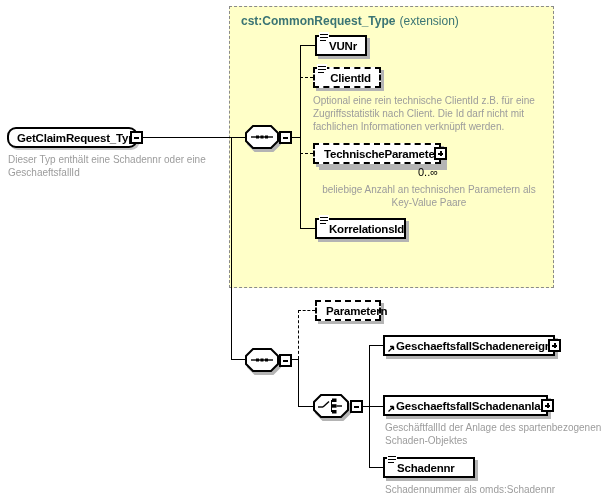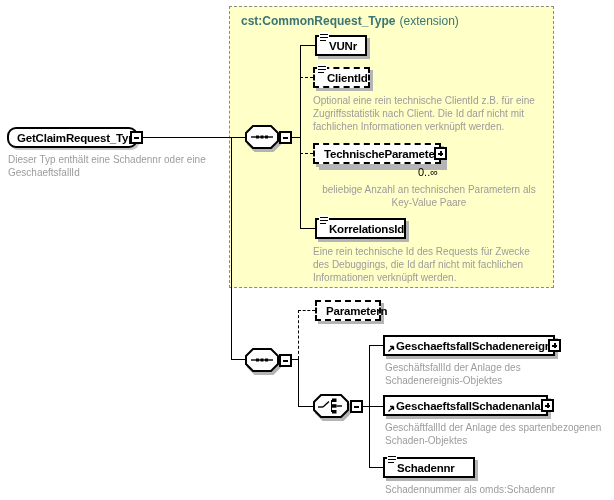--- a/index.html
+++ b/index.html
@@ -112,21 +112,21 @@
   <div class="ebox" style="left:315px;top:35px;width:52px;">
     <svg class="doc-ic" width="10" height="13">
       <rect x="0" y="0" width="10" height="13" fill="#fff"></rect>
       <line x1="1" y1="2.5" x2="9" y2="2.5" stroke="#000" stroke-width="1"></line>
       <line x1="1" y1="5.5" x2="9" y2="5.5" stroke="#000" stroke-width="1"></line>
       <line x1="1" y1="8.5" x2="7" y2="8.5" stroke="#000" stroke-width="1"></line>
     </svg>
     <span>VUNr</span>
   </div>
 
-  <div class="ebox dashed" style="left:313px;top:67px;width:57px;">
+  <div class="ebox dashed" style="left:313px;top:67px;width:68px;justify-content:center;">
     <svg class="doc-ic" width="10" height="13">
       <rect x="0" y="0" width="10" height="13" fill="#fff"></rect>
       <line x1="1" y1="2.5" x2="9" y2="2.5" stroke="#000" stroke-width="1"></line>
       <line x1="1" y1="5.5" x2="9" y2="5.5" stroke="#000" stroke-width="1"></line>
       <line x1="1" y1="8.5" x2="7" y2="8.5" stroke="#000" stroke-width="1"></line>
     </svg>
     <span>ClientId</span>
   </div>
   <div class="desc" style="left:313px;top:94px;width:252px;">Optional eine rein technische ClientId z.B. für eine Zugriffsstatistik nach Client. Die Id darf nicht mit fachlichen Informationen verknüpft werden.</div>
 
@@ -143,21 +143,20 @@
 
   <div class="ebox" style="left:315px;top:218px;width:91px;">
     <svg class="doc-ic" width="10" height="13">
       <rect x="0" y="0" width="10" height="13" fill="#fff"></rect>
       <line x1="1" y1="2.5" x2="9" y2="2.5" stroke="#000" stroke-width="1"></line>
       <line x1="1" y1="5.5" x2="9" y2="5.5" stroke="#000" stroke-width="1"></line>
       <line x1="1" y1="8.5" x2="7" y2="8.5" stroke="#000" stroke-width="1"></line>
     </svg>
     <span>KorrelationsId</span>
   </div>
-  <div class="desc" style="left:313px;top:245px;width:235px;">Eine rein technische Id des Requests für Zwecke des Debuggings, die Id darf nicht mit fachlichen Informationen verknüpft werden.</div>
 
   <svg class="comp" style="left:245px;top:348px;" width="34" height="24" viewBox="0 0 34 24">
     <path d="M8 1 H26 L33 8 V16 L26 23 H8 L1 16 V8 Z" fill="#fff" stroke="#000" stroke-width="2"></path>
     <line x1="6" y1="12" x2="28" y2="12" stroke="#000" stroke-width="1.4"></line>
     <rect x="11" y="10.5" width="3" height="3" fill="#000"></rect>
     <rect x="15.5" y="10.5" width="3" height="3" fill="#000"></rect>
     <rect x="20" y="10.5" width="3" height="3" fill="#000"></rect>
   </svg>
   <div class="toggle" style="left:279px;top:354px;">
       <span class="h"></span>
@@ -184,21 +183,20 @@
   <div class="ebox noicon" style="left:383px;top:335px;width:172px;padding-left:11px;">
     <svg class="ref-ic" width="9" height="9">
       <path d="M1.5 7.5 L6.5 2.5 M6.5 2.5 H3 M6.5 2.5 V6" stroke="#000" stroke-width="1.3" fill="none"></path>
     </svg>
     <span>GeschaeftsfallSchadenereignis</span>
   </div>
   <div class="toggle" style="left:548px;top:339px;">
       <span class="h"></span>
       <span class="v"></span>
     </div>
-  <div class="desc" style="left:385px;top:361px;width:165px;">GeschäftsfallId der Anlage des Schadenereignis-Objektes</div>
 
   <div class="ebox noicon" style="left:383px;top:395px;width:165px;padding-left:11px;">
     <svg class="ref-ic" width="9" height="9">
       <path d="M1.5 7.5 L6.5 2.5 M6.5 2.5 H3 M6.5 2.5 V6" stroke="#000" stroke-width="1.3" fill="none"></path>
     </svg>
     <span>GeschaeftsfallSchadenanlage</span>
   </div>
   <div class="toggle" style="left:541px;top:399px;">
       <span class="h"></span>
       <span class="v"></span>

